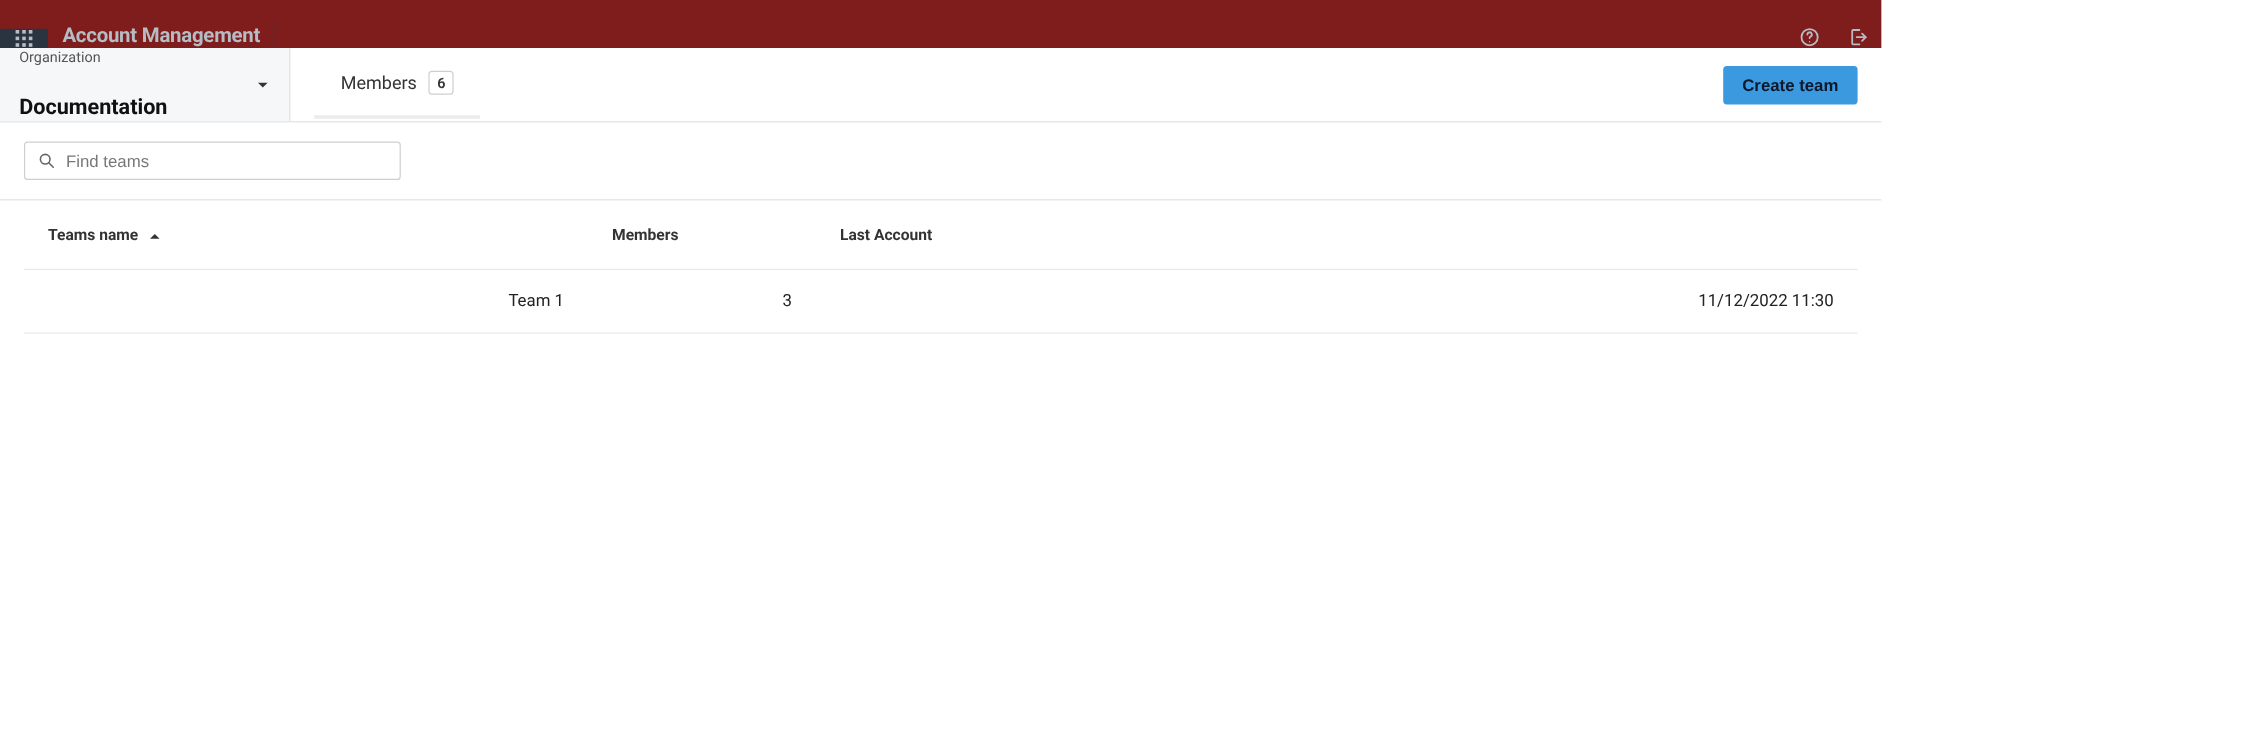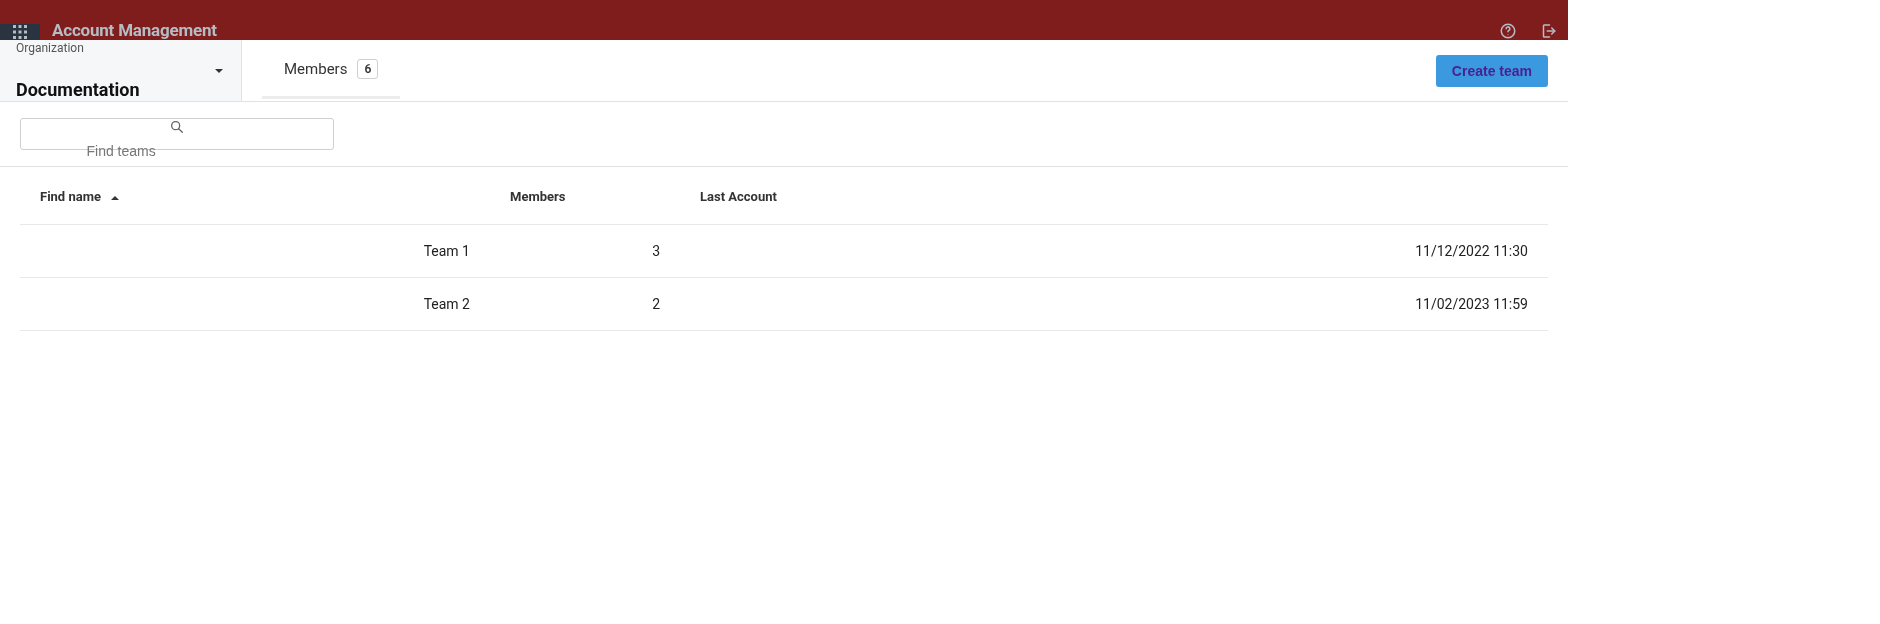--- a/index.html
+++ b/index.html
@@ -130,21 +130,21 @@
     background: #ececec;
   }
 
   .subheader .action-area {
     display: flex;
     align-items: center;
     padding-right: 20px;
   }
   .create-btn {
     background: #3b99e0;
-    color: #4c1d95;
+    color: #0f172a;
     border: none;
     border-radius: 3px;
     padding: 8px 16px;
     font-size: 14px;
     font-weight: 600;
     cursor: pointer;
   }
 
   
   .search-row {
@@ -154,21 +154,20 @@
   .search-box {
     display: flex;
     align-items: center;
     width: 314px;
     height: 32px;
     border: 1px solid #cfcfcf;
     border-radius: 3px;
     padding: 0 10px;
     background: #fff;
     gap: 8px;
-    flex-direction: column;
   }
   .search-box input {
     border: none;
     outline: none;
     flex: 1;
     font-size: 14px;
     color: #333;
     background: transparent;
   }
   .search-box input::placeholder { color: #777; }
@@ -287,41 +286,36 @@
     </span>
     <input type="text" placeholder="Find teams" style="">
   </div>
 </div>
 
 <div class="table-wrap">
   <table class="teams">
     <thead>
       <tr>
         <th class="col-name">
-          <span>Find name</span>
+          <span>Teams name</span>
           <span class="sort-arrow">
             <svg width="10" height="10" viewBox="0 0 10 10">
                 <path d="M1 7l4-4 4 4z" fill="#333"></path>
               </svg>
           </span>
         </th>
         <th class="col-members">
           <span>Members</span>
         </th>
         <th>
           <span>Last Account</span>
         </th>
       </tr>
     </thead>
     <tbody>
       <tr>
         <td>Team 1</td>
         <td>3</td>
         <td>11/12/2022 11:30</td>
       </tr>
-      <tr>
-        <td>Team 2</td>
-        <td>2</td>
-        <td>11/02/2023 11:59</td>
-      </tr>
     </tbody>
   </table>
 </div>
 
 </body></html>

